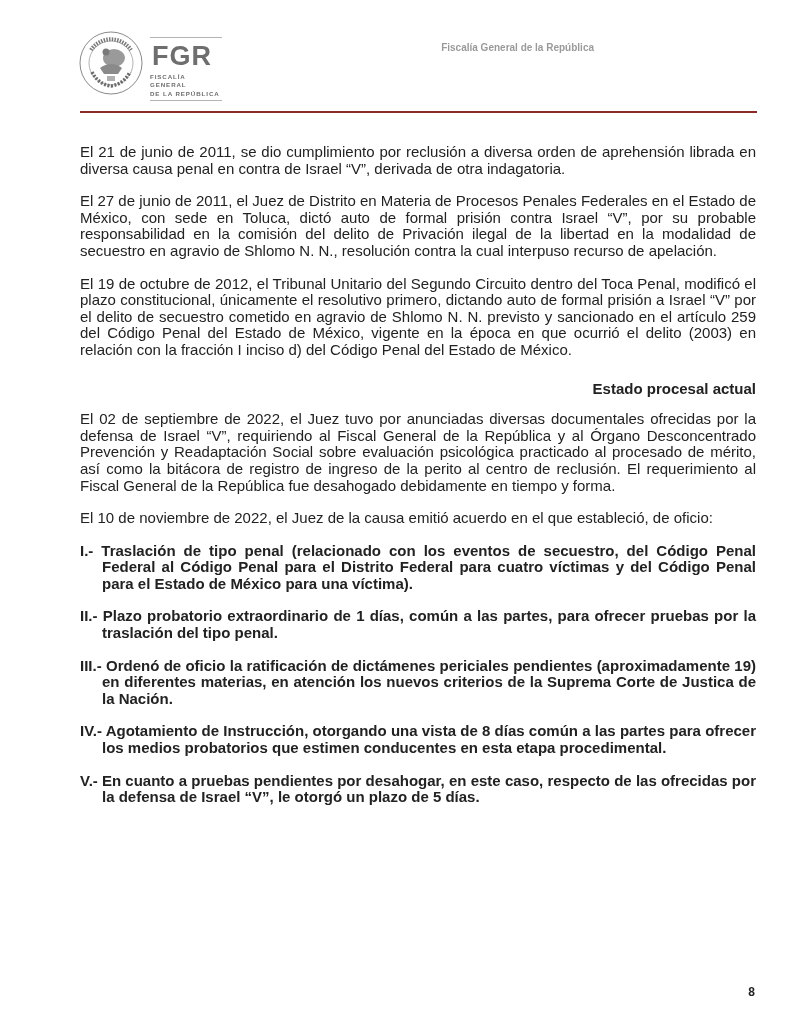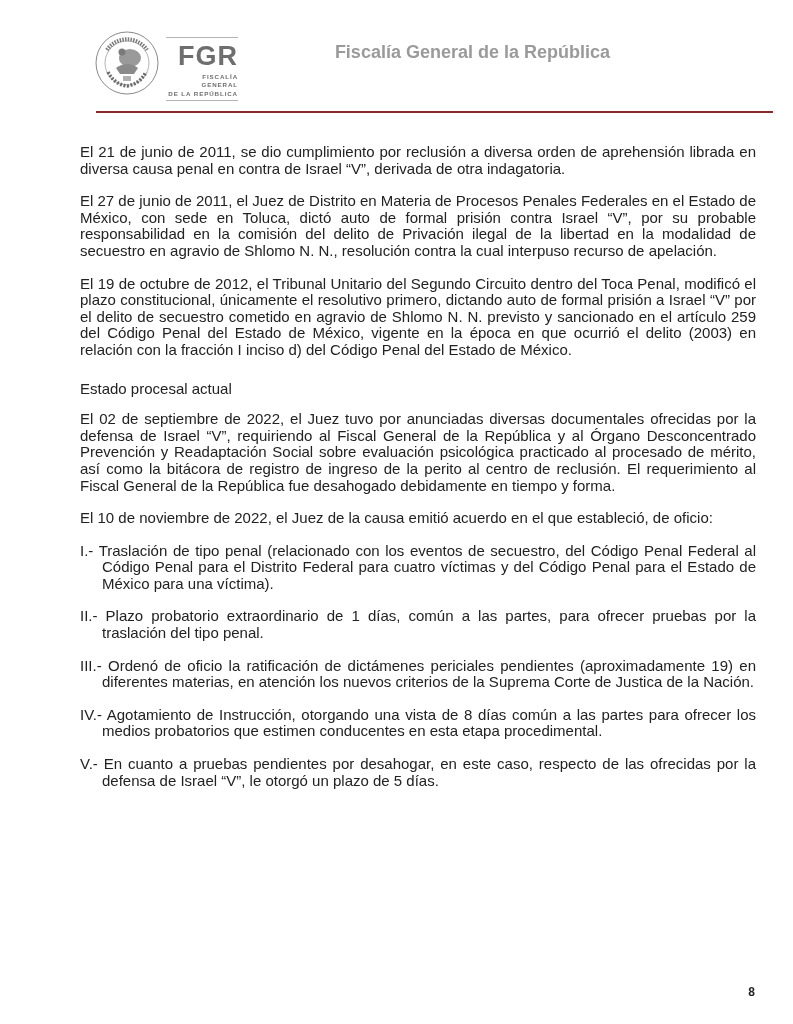--- a/index.html
+++ b/index.html
@@ -1,51 +1,51 @@
 <!DOCTYPE html>
 <html><head>
 <meta charset="utf-8">
 <style>
   html, body { margin: 0; padding: 0; background: #ffffff; }
   body {
     width: 793px; height: 1024px; position: relative; overflow: hidden;
     font-family: "Liberation Sans", "DejaVu Sans", sans-serif;
     color: #222222;
   }
-  .header { position: absolute; left: 16px; top: 0; width: 632px; height: 120px; text-align: right; }
+  .header { position: absolute; left: 0; top: 0; width: 632px; height: 120px; }
   .seal {
     position: absolute; left: 78px; top: 30px; width: 66px; height: 66px;
   }
   .logo-block { position: absolute; left: 150px; top: 37px; width: 72px; }
   .logo-rule { height: 1px; background: #b4b4b4; width: 72px; }
   .logo-fgr {
     font-family: "Liberation Sans", sans-serif; font-weight: bold; color: #6e6e6e;
     font-size: 27px; letter-spacing: 1px; line-height: 28px; margin-top: 4px; margin-left: 2px;
   }
   .logo-sub {
     font-family: "Liberation Sans", sans-serif; color: #6e6e6e; font-size: 6.2px;
     letter-spacing: 0.9px; line-height: 8px; font-weight: bold; margin-top: 3px;
   }
   .logo-rule2 { height: 1px; background: #b4b4b4; width: 72px; margin-top: 2px; }
   .agency-title {
-    position: absolute; right: 38px; top: 42px; color: #9a9a9a; font-size: 18px;
+    position: absolute; right: 38px; top: 42px; color: #9a9a9a; font-size: 10px;
     font-weight: bold;
   }
   .header-line {
     position: absolute; left: 80px; top: 111px; width: 677px; height: 2px; background: #8b2b28;
   }
   .content {
     position: absolute; left: 80px; top: 144px; width: 676px;
     font-size: 15px; line-height: 16.6px; text-align: justify;
   }
   .content p { margin: 0 0 16px 0; }
   .section-title {
-    text-align: left; font-weight: normal; margin: 22px 0 14px 0 !important;
+    text-align: right; font-weight: bold; margin: 22px 0 14px 0 !important;
   }
-  .item { margin: 8px 0 16px 0; padding-left: 22px; text-indent: -22px; text-align: justify; }
+  .item { margin: 8px 0 16px 0; padding-left: 22px; text-indent: -22px; text-align: justify; font-weight: bold; }
   .page-number {
     position: absolute; right: 38px; top: 985px; font-size: 12px; font-weight: bold; color: #222;
   }
 </style>
 </head>
 <body>
 
 <div class="header">
   <div class="seal">
     <svg width="66" height="66" viewBox="0 0 66 66">

